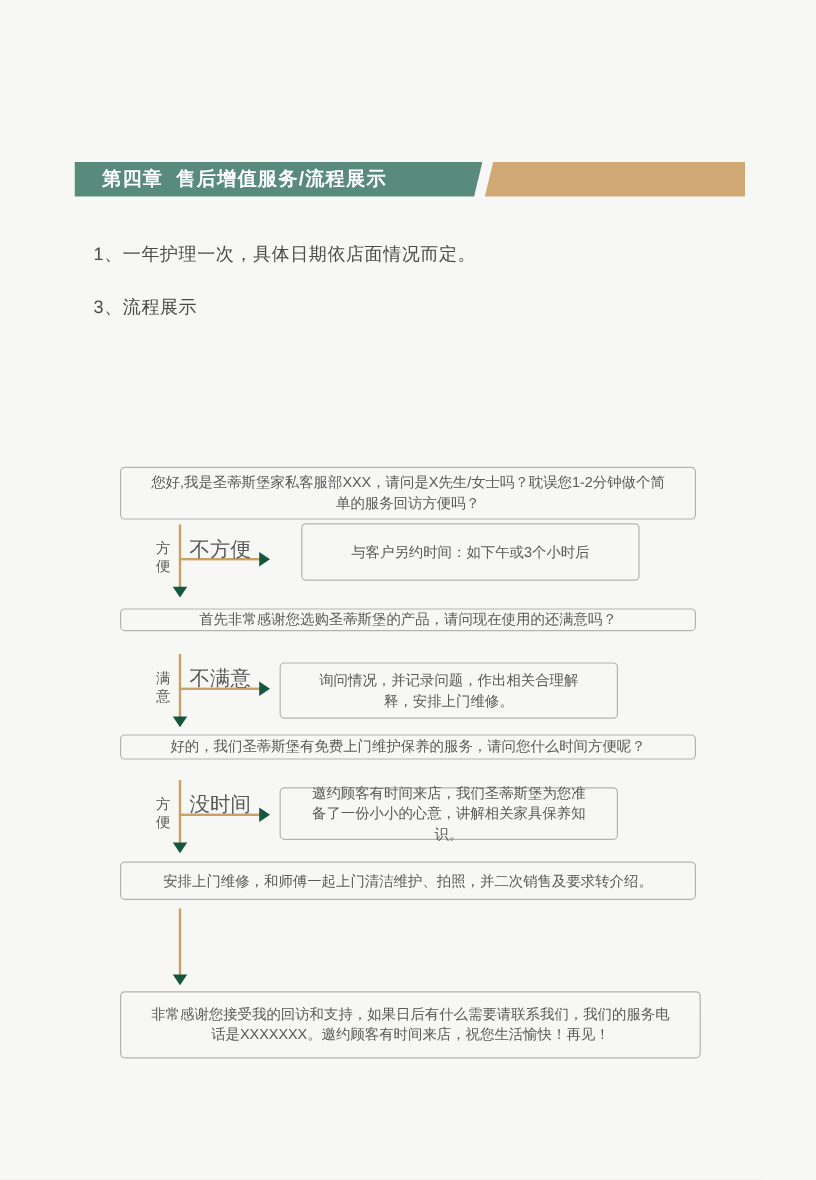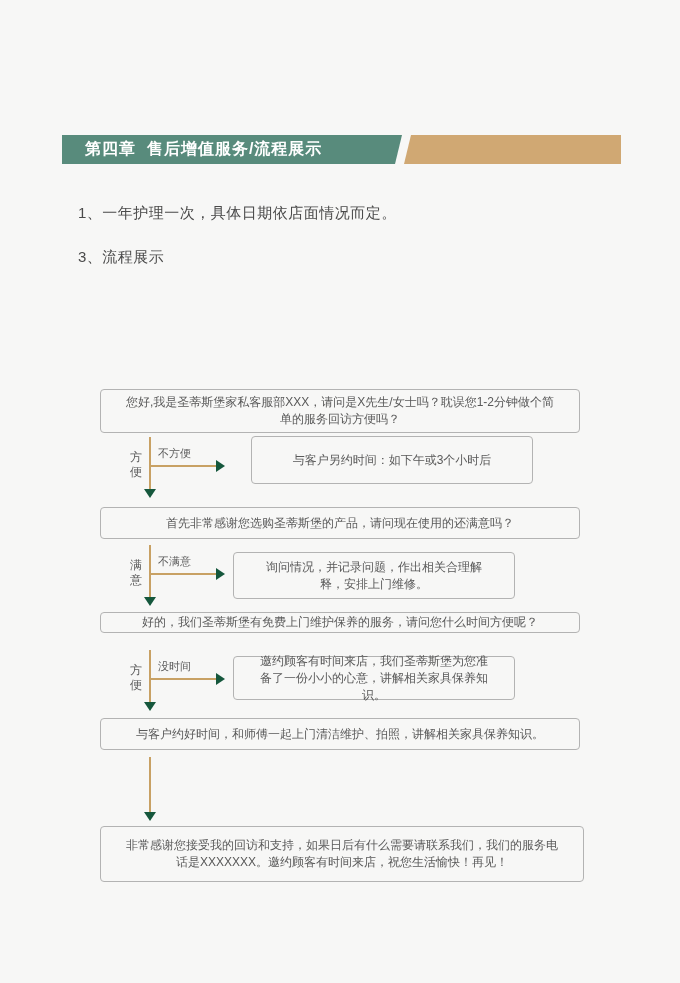--- a/index.html
+++ b/index.html
@@ -57,21 +57,21 @@
   .rhead{position:absolute;left:88px;top:23px;width:0;height:0;
     border-top:6px solid transparent;border-bottom:6px solid transparent;
     border-left:9px solid var(--green);}
   .dlabel{
     position:absolute;left:0;top:13px;width:14px;
     color:#595959;font-size:12px;line-height:15px;
     word-break:break-all;text-align:right;
   }
   .rlabel{
     position:absolute;left:30px;top:9px;
-    color:#595959;font-size:11px;white-space:nowrap;
+    color:#595959;font-size:17px;white-space:nowrap;
   }
   .longarrow{position:absolute;left:128px;top:757px;width:40px;height:64px;}
   .longarrow .vline{height:57px;}
   .longarrow .vhead{top:55px;}
 </style>
 </head>
 <body>
 
 <div class="page">
 
@@ -94,21 +94,21 @@
     <div class="branch" style="top:437px;">
       <div class="vline"></div>
       <div class="vhead"></div>
       <div class="hline"></div>
       <div class="rhead"></div>
       <div class="dlabel">方便</div>
       <div class="rlabel">不方便</div>
     </div>
     <div class="fbox side" style="top:436px;height:48px;margin-left:18px;">与客户另约时间：如下午或3个小时后</div>
 
-    <div class="fbox full" style="top:507px;height:32px;">首先非常感谢您选购圣蒂斯堡的产品，请问现在使用的还满意吗？</div>
+    <div class="fbox full" style="top:507px;height:19px;">首先非常感谢您选购圣蒂斯堡的产品，请问现在使用的还满意吗？</div>
 
     <div class="branch" style="top:545px;">
       <div class="vline"></div>
       <div class="vhead"></div>
       <div class="hline"></div>
       <div class="rhead"></div>
       <div class="dlabel">满意</div>
       <div class="rlabel">不满意</div>
     </div>
     <div class="fbox side" style="top:552px;height:47px;">询问情况，并记录问题，作出相关合理解释，安排上门维修。</div>
@@ -118,21 +118,21 @@
     <div class="branch" style="top:650px;">
       <div class="vline"></div>
       <div class="vhead"></div>
       <div class="hline"></div>
       <div class="rhead"></div>
       <div class="dlabel">方便</div>
       <div class="rlabel">没时间</div>
     </div>
     <div class="fbox side" style="top:656px;height:44px;">邀约顾客有时间来店，我们圣蒂斯堡为您准备了一份小小的心意，讲解相关家具保养知识。</div>
 
-    <div class="fbox full" style="top:718px;height:32px;">与客户约好时间，和师傅一起上门清洁维护、拍照，讲解相关家具保养知识。</div>
+    <div class="fbox full" style="top:718px;height:32px;">安排上门维修，和师傅一起上门清洁维护、拍照，并二次销售及要求转介绍。</div>
 
     <div class="longarrow">
       <div class="vline"></div>
       <div class="vhead"></div>
     </div>
 
     <div class="fbox full" style="top:826px;height:56px;left:100px;width:484px;">非常感谢您接受我的回访和支持，如果日后有什么需要请联系我们，我们的服务电话是XXXXXXX。邀约顾客有时间来店，祝您生活愉快！再见！</div>
 
   </div>
 </div>

